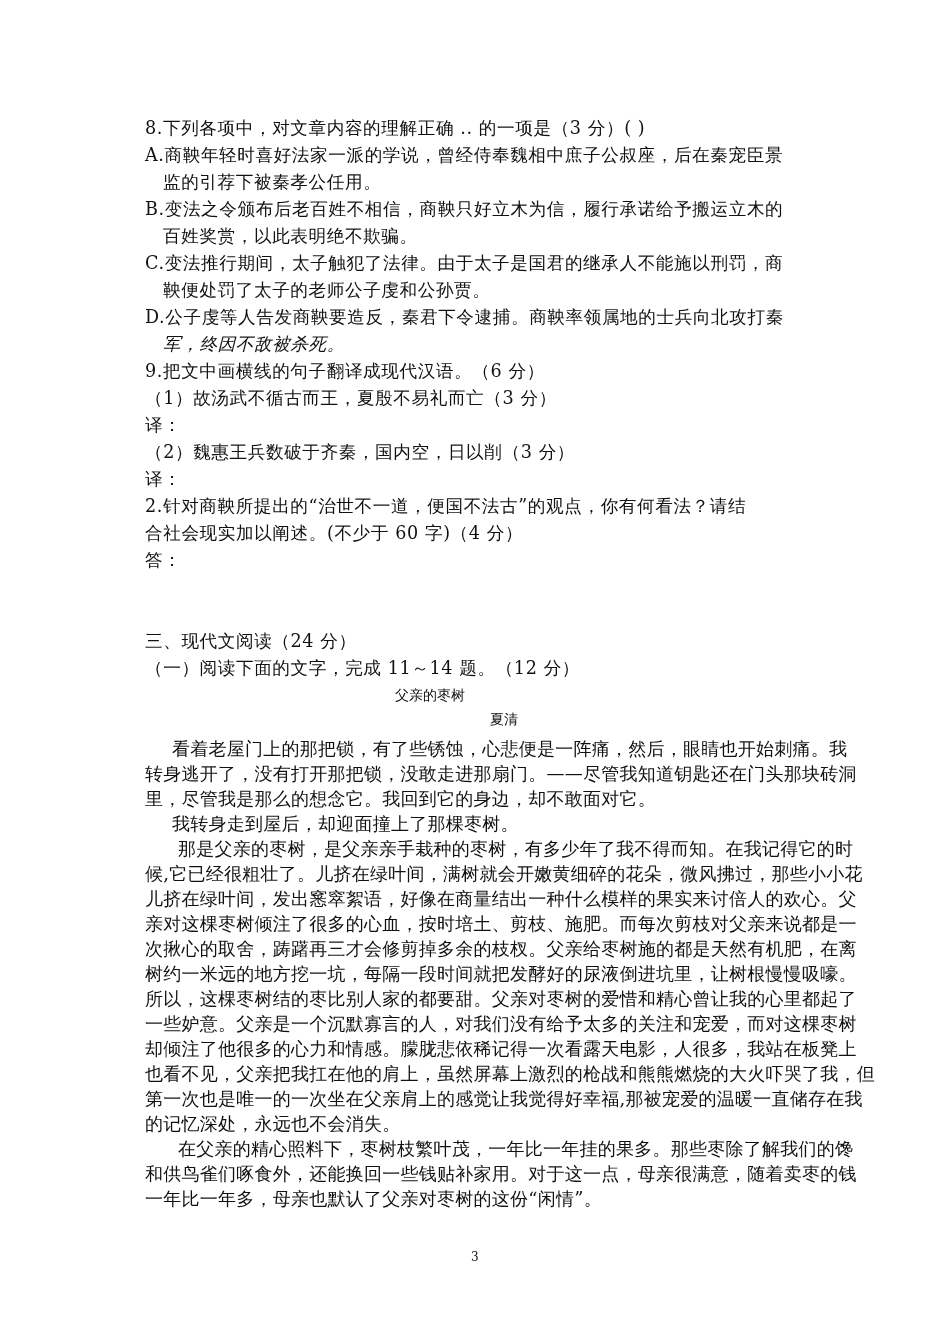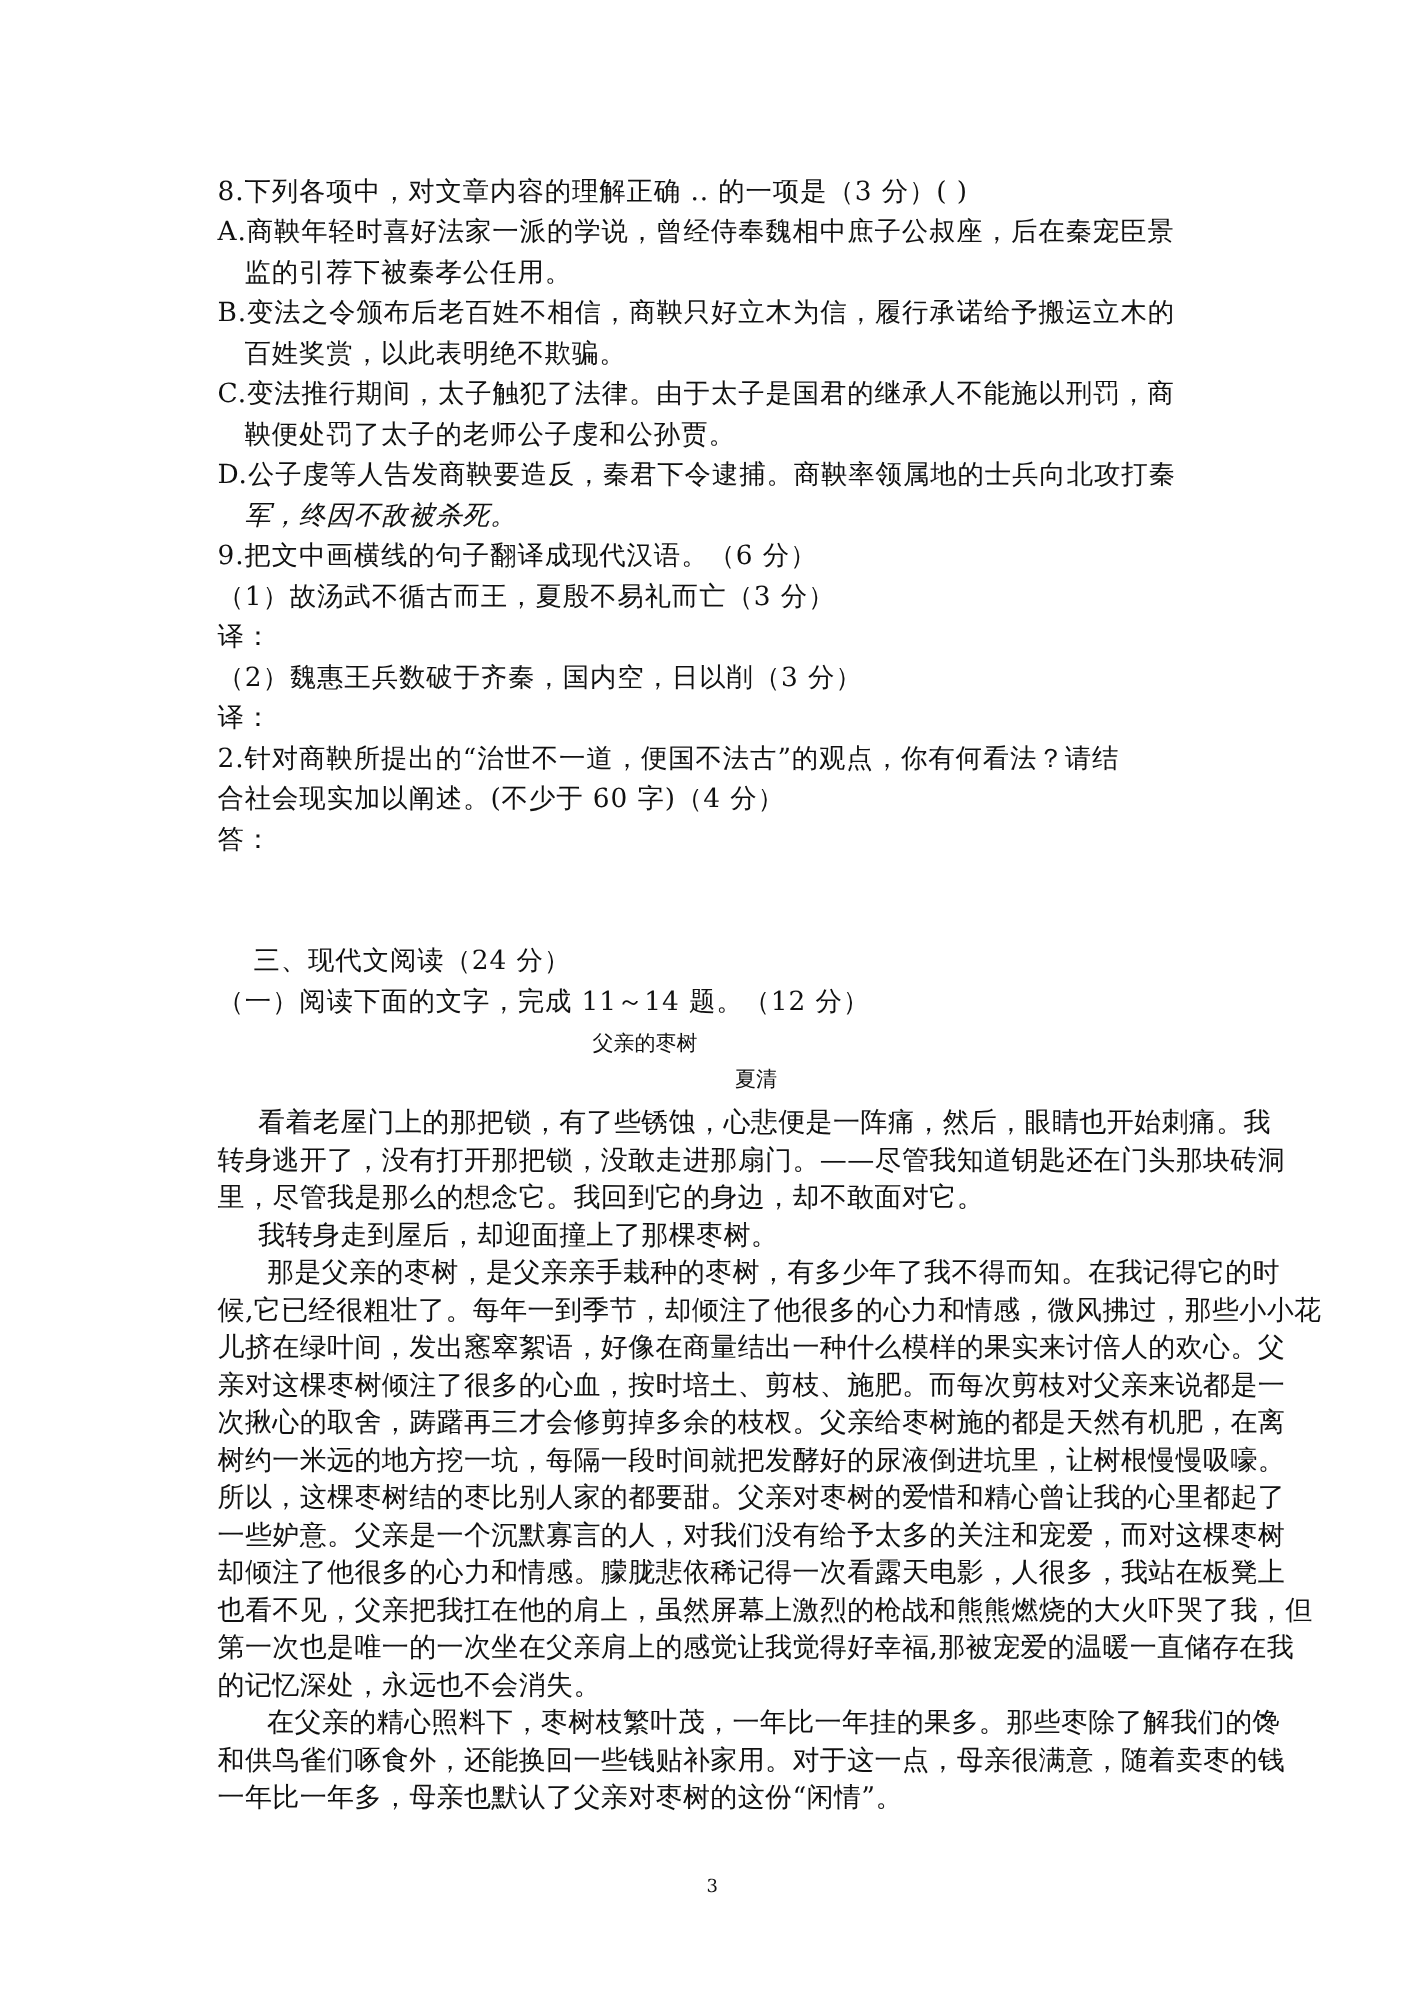--- a/index.html
+++ b/index.html
@@ -70,33 +70,33 @@
   <div class="line q-line" style="top:358px;">9.把文中画横线的句子翻译成现代汉语。（6 分）</div>
   <div class="line q-line" style="top:385px;">（1）故汤武不循古而王，夏殷不易礼而亡（3 分）</div>
   <div class="line q-line" style="top:412px;">译：</div>
   <div class="line q-line" style="top:439px;">（2）魏惠王兵数破于齐秦，国内空，日以削（3 分）</div>
   <div class="line q-line" style="top:466px;">译：</div>
 
   <div class="line q-line" style="top:493px;">2.针对商鞅所提出的“治世不一道，便国不法古”的观点，你有何看法？请结</div>
   <div class="line q-line" style="top:520px;text-align:center;">合社会现实加以阐述。(不少于 60 字)（4 分）</div>
   <div class="line q-line" style="top:547px;">答：</div>
 
-  <div class="line q-line" style="top:628px;margin-left:24px;">三、现代文阅读（24 分）</div>
+  <div class="line q-line" style="top:628px;">三、现代文阅读（24 分）</div>
   <div class="line q-line" style="top:655px;">（一）阅读下面的文字，完成 11～14 题。（12 分）</div>
   <div class="center-title" style="left:395px; top:687px;">父亲的枣树</div>
   <div class="center-title" style="left:490px; top:711px;">夏清</div>
 
   <div class="line p-line p-indent1" style="top:736px;">看着老屋门上的那把锁，有了些锈蚀，心悲便是一阵痛，然后，眼睛也开始刺痛。我</div>
   <div class="line p-line" style="top:761px;">转身逃开了，没有打开那把锁，没敢走进那扇门。——尽管我知道钥匙还在门头那块砖洞</div>
   <div class="line p-line" style="top:786px;">里，尽管我是那么的想念它。我回到它的身边，却不敢面对它。</div>
 
   <div class="line p-line p-indent1" style="top:811px;">我转身走到屋后，却迎面撞上了那棵枣树。</div>
 
   <div class="line p-line p-indent2" style="top:836px;">那是父亲的枣树，是父亲亲手栽种的枣树，有多少年了我不得而知。在我记得它的时</div>
-  <div class="line p-line" style="top:861px;">候,它已经很粗壮了。每年一到季节，却倾注了他很多的心力和情感，微风拂过，那些小小花</div>
+  <div class="line p-line" style="top:861px;">候,它已经很粗壮了。儿挤在绿叶间，满树就会开嫩黄细碎的花朵，微风拂过，那些小小花</div>
   <div class="line p-line" style="top:886px;">儿挤在绿叶间，发出窸窣絮语，好像在商量结出一种什么模样的果实来讨倍人的欢心。父</div>
   <div class="line p-line" style="top:911px;">亲对这棵枣树倾注了很多的心血，按时培土、剪枝、施肥。而每次剪枝对父亲来说都是一</div>
   <div class="line p-line" style="top:936px;">次揪心的取舍，踌躇再三才会修剪掉多余的枝杈。父亲给枣树施的都是天然有机肥，在离</div>
   <div class="line p-line" style="top:961px;">树约一米远的地方挖一坑，每隔一段时间就把发酵好的尿液倒进坑里，让树根慢慢吸嚎。</div>
   <div class="line p-line" style="top:986px;">所以，这棵枣树结的枣比别人家的都要甜。父亲对枣树的爱惜和精心曾让我的心里都起了</div>
   <div class="line p-line" style="top:1011px;text-align:center;">一些妒意。父亲是一个沉默寡言的人，对我们没有给予太多的关注和宠爱，而对这棵枣树</div>
   <div class="line p-line" style="top:1036px;">却倾注了他很多的心力和情感。朦胧悲依稀记得一次看露天电影，人很多，我站在板凳上</div>
   <div class="line p-line" style="top:1061px;">也看不见，父亲把我扛在他的肩上，虽然屏幕上激烈的枪战和熊熊燃烧的大火吓哭了我，但</div>
   <div class="line p-line" style="top:1086px;">第一次也是唯一的一次坐在父亲肩上的感觉让我觉得好幸福,那被宠爱的温暖一直储存在我</div>
   <div class="line p-line" style="top:1111px;">的记忆深处，永远也不会消失。</div>

